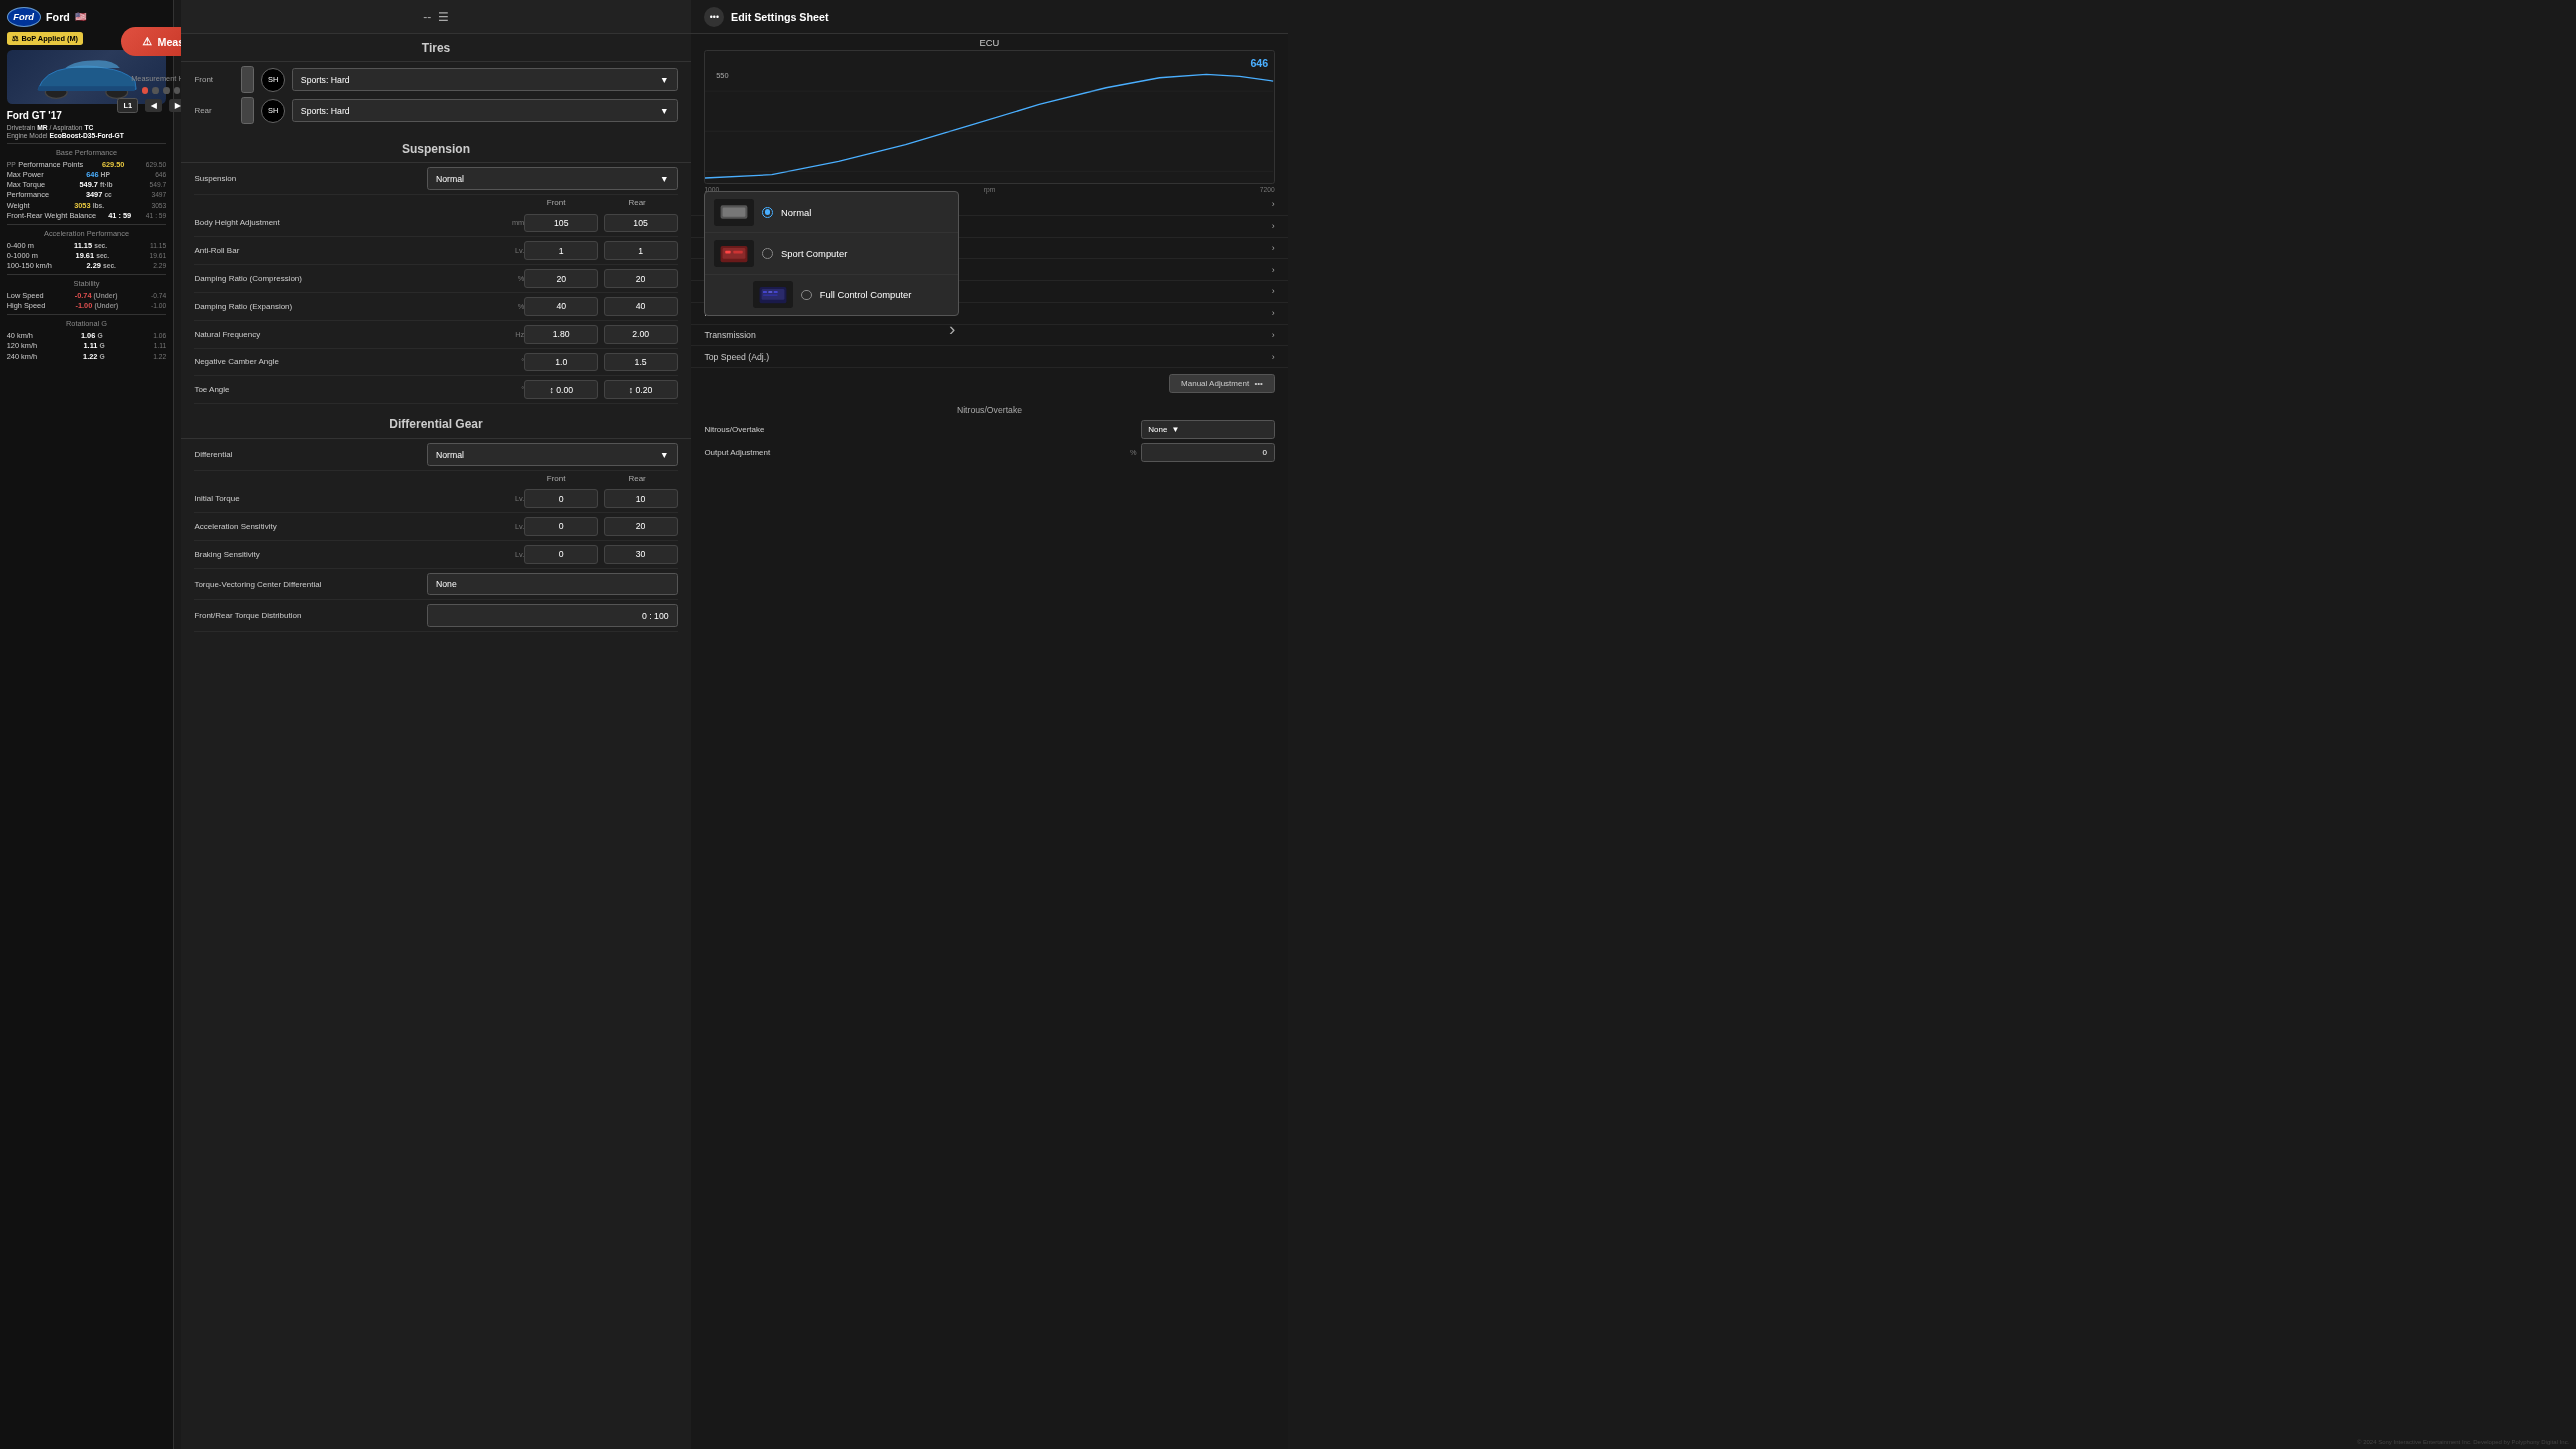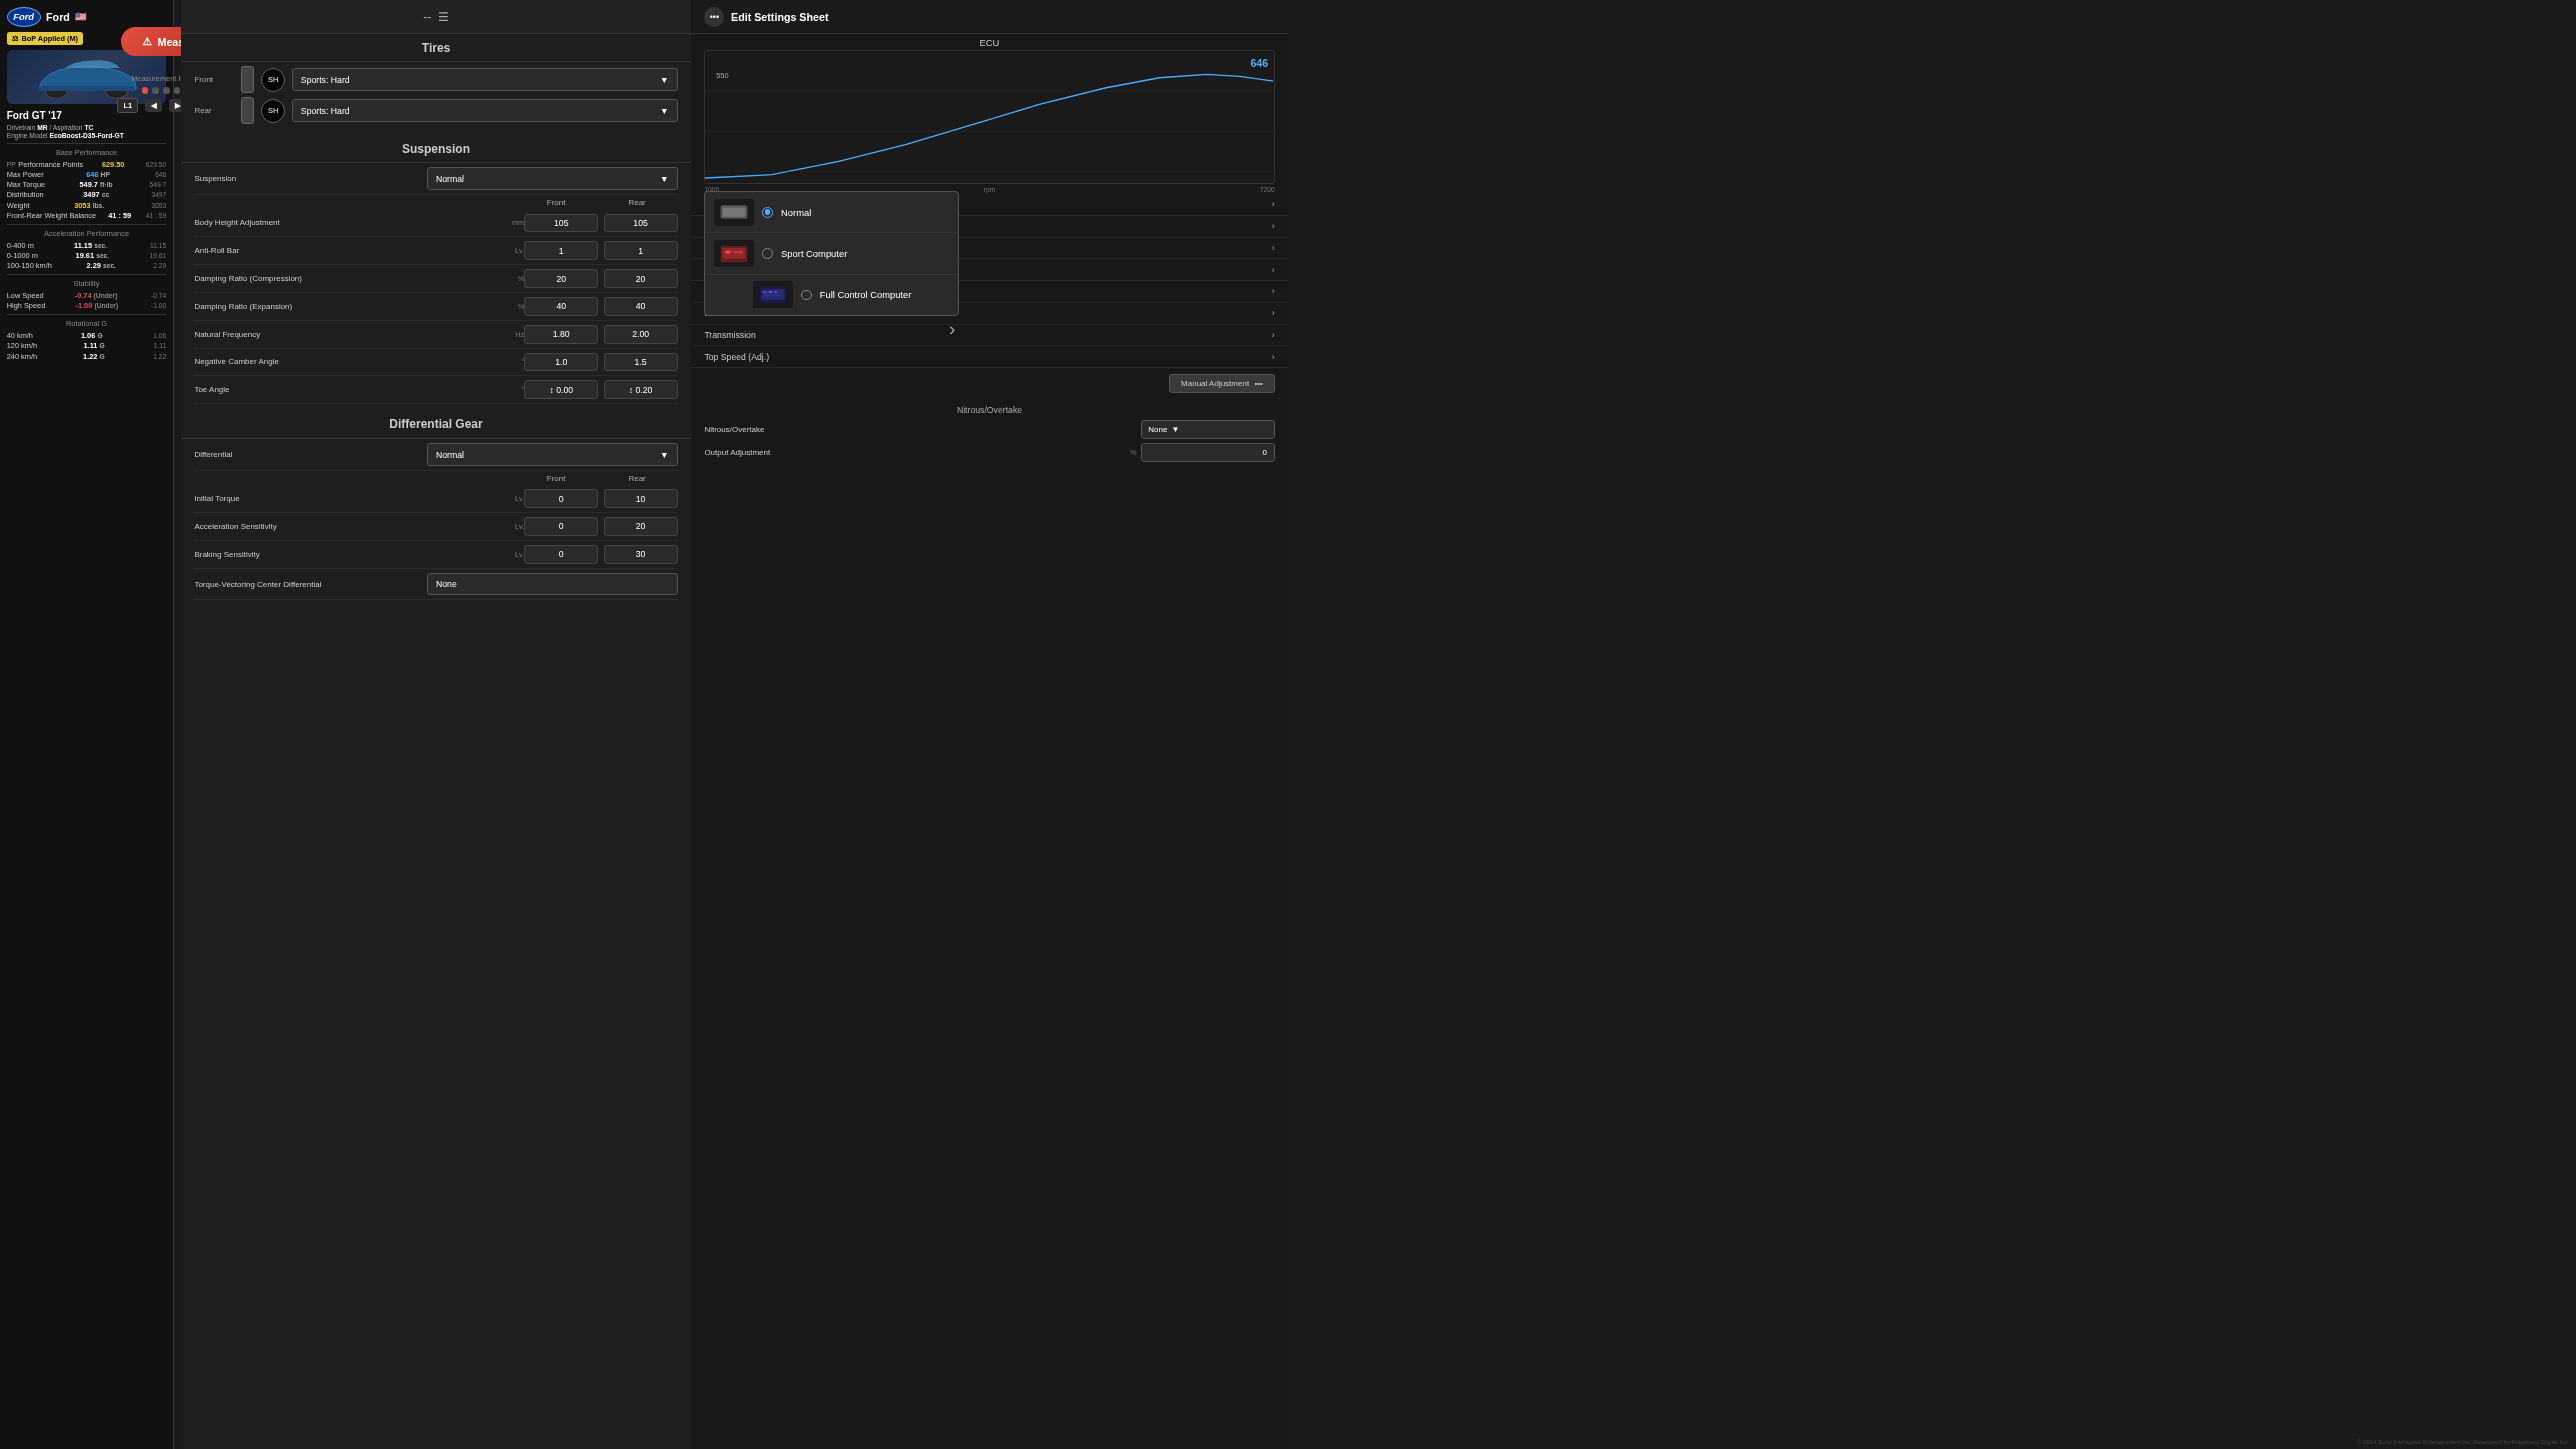--- a/index.html
+++ b/index.html
@@ -347,21 +347,21 @@
     <span class="stat-label">Max Power</span>
     <span class="stat-value blue"><span>646</span> <span style="color:#aaa;font-size:6.7px">HP</span></span>
     <span class="stat-secondary">646</span>
   </div>
   <div class="stat-row">
     <span class="stat-label">Max Torque</span>
     <span class="stat-value"><span>549.7</span> <span style="color:#aaa;font-size:6.7px">ft·lb</span></span>
     <span class="stat-secondary">549.7</span>
   </div>
   <div class="stat-row">
-    <span class="stat-label">Distribution</span>
+    <span class="stat-label">Performance</span>
     <span class="stat-value"><span>3497</span> <span style="color:#aaa;font-size:6.7px">cc</span></span>
     <span class="stat-secondary">3497</span>
   </div>
   <div class="stat-row">
     <span class="stat-label">Weight</span>
     <span class="stat-value yellow"><span>3053</span> <span style="color:#aaa;font-size:6.7px">lbs.</span></span>
     <span class="stat-secondary">3053</span>
   </div>
   <div class="stat-row">
     <span class="stat-label">Front-Rear Weight Balance</span>
@@ -572,20 +572,26 @@
       <span class="setting-unit">Lv.</span>
       <div class="vals-wrapper">
         <div class="setting-val">0</div>
         <div class="setting-val">30</div>
       </div>
     </div>
     <div class="setting-row">
       <span class="setting-name">Torque-Vectoring Center Differential</span>
       <div class="tire-select" style="width:255px;">
         <span>None</span>
+      </div>
+    </div>
+    <div class="setting-row">
+      <span class="setting-name">Front/Rear Torque Distribution</span>
+      <div class="tire-select" style="width:255px;justify-content:flex-end;">
+        <span>0 : 100</span>
       </div>
     </div>
   </div>
 </div>
 
 <div class="settings-topbar">
   <div class="more-btn">•••</div>
   <span class="edit-settings-title">Edit Settings Sheet</span>
 </div>
 

